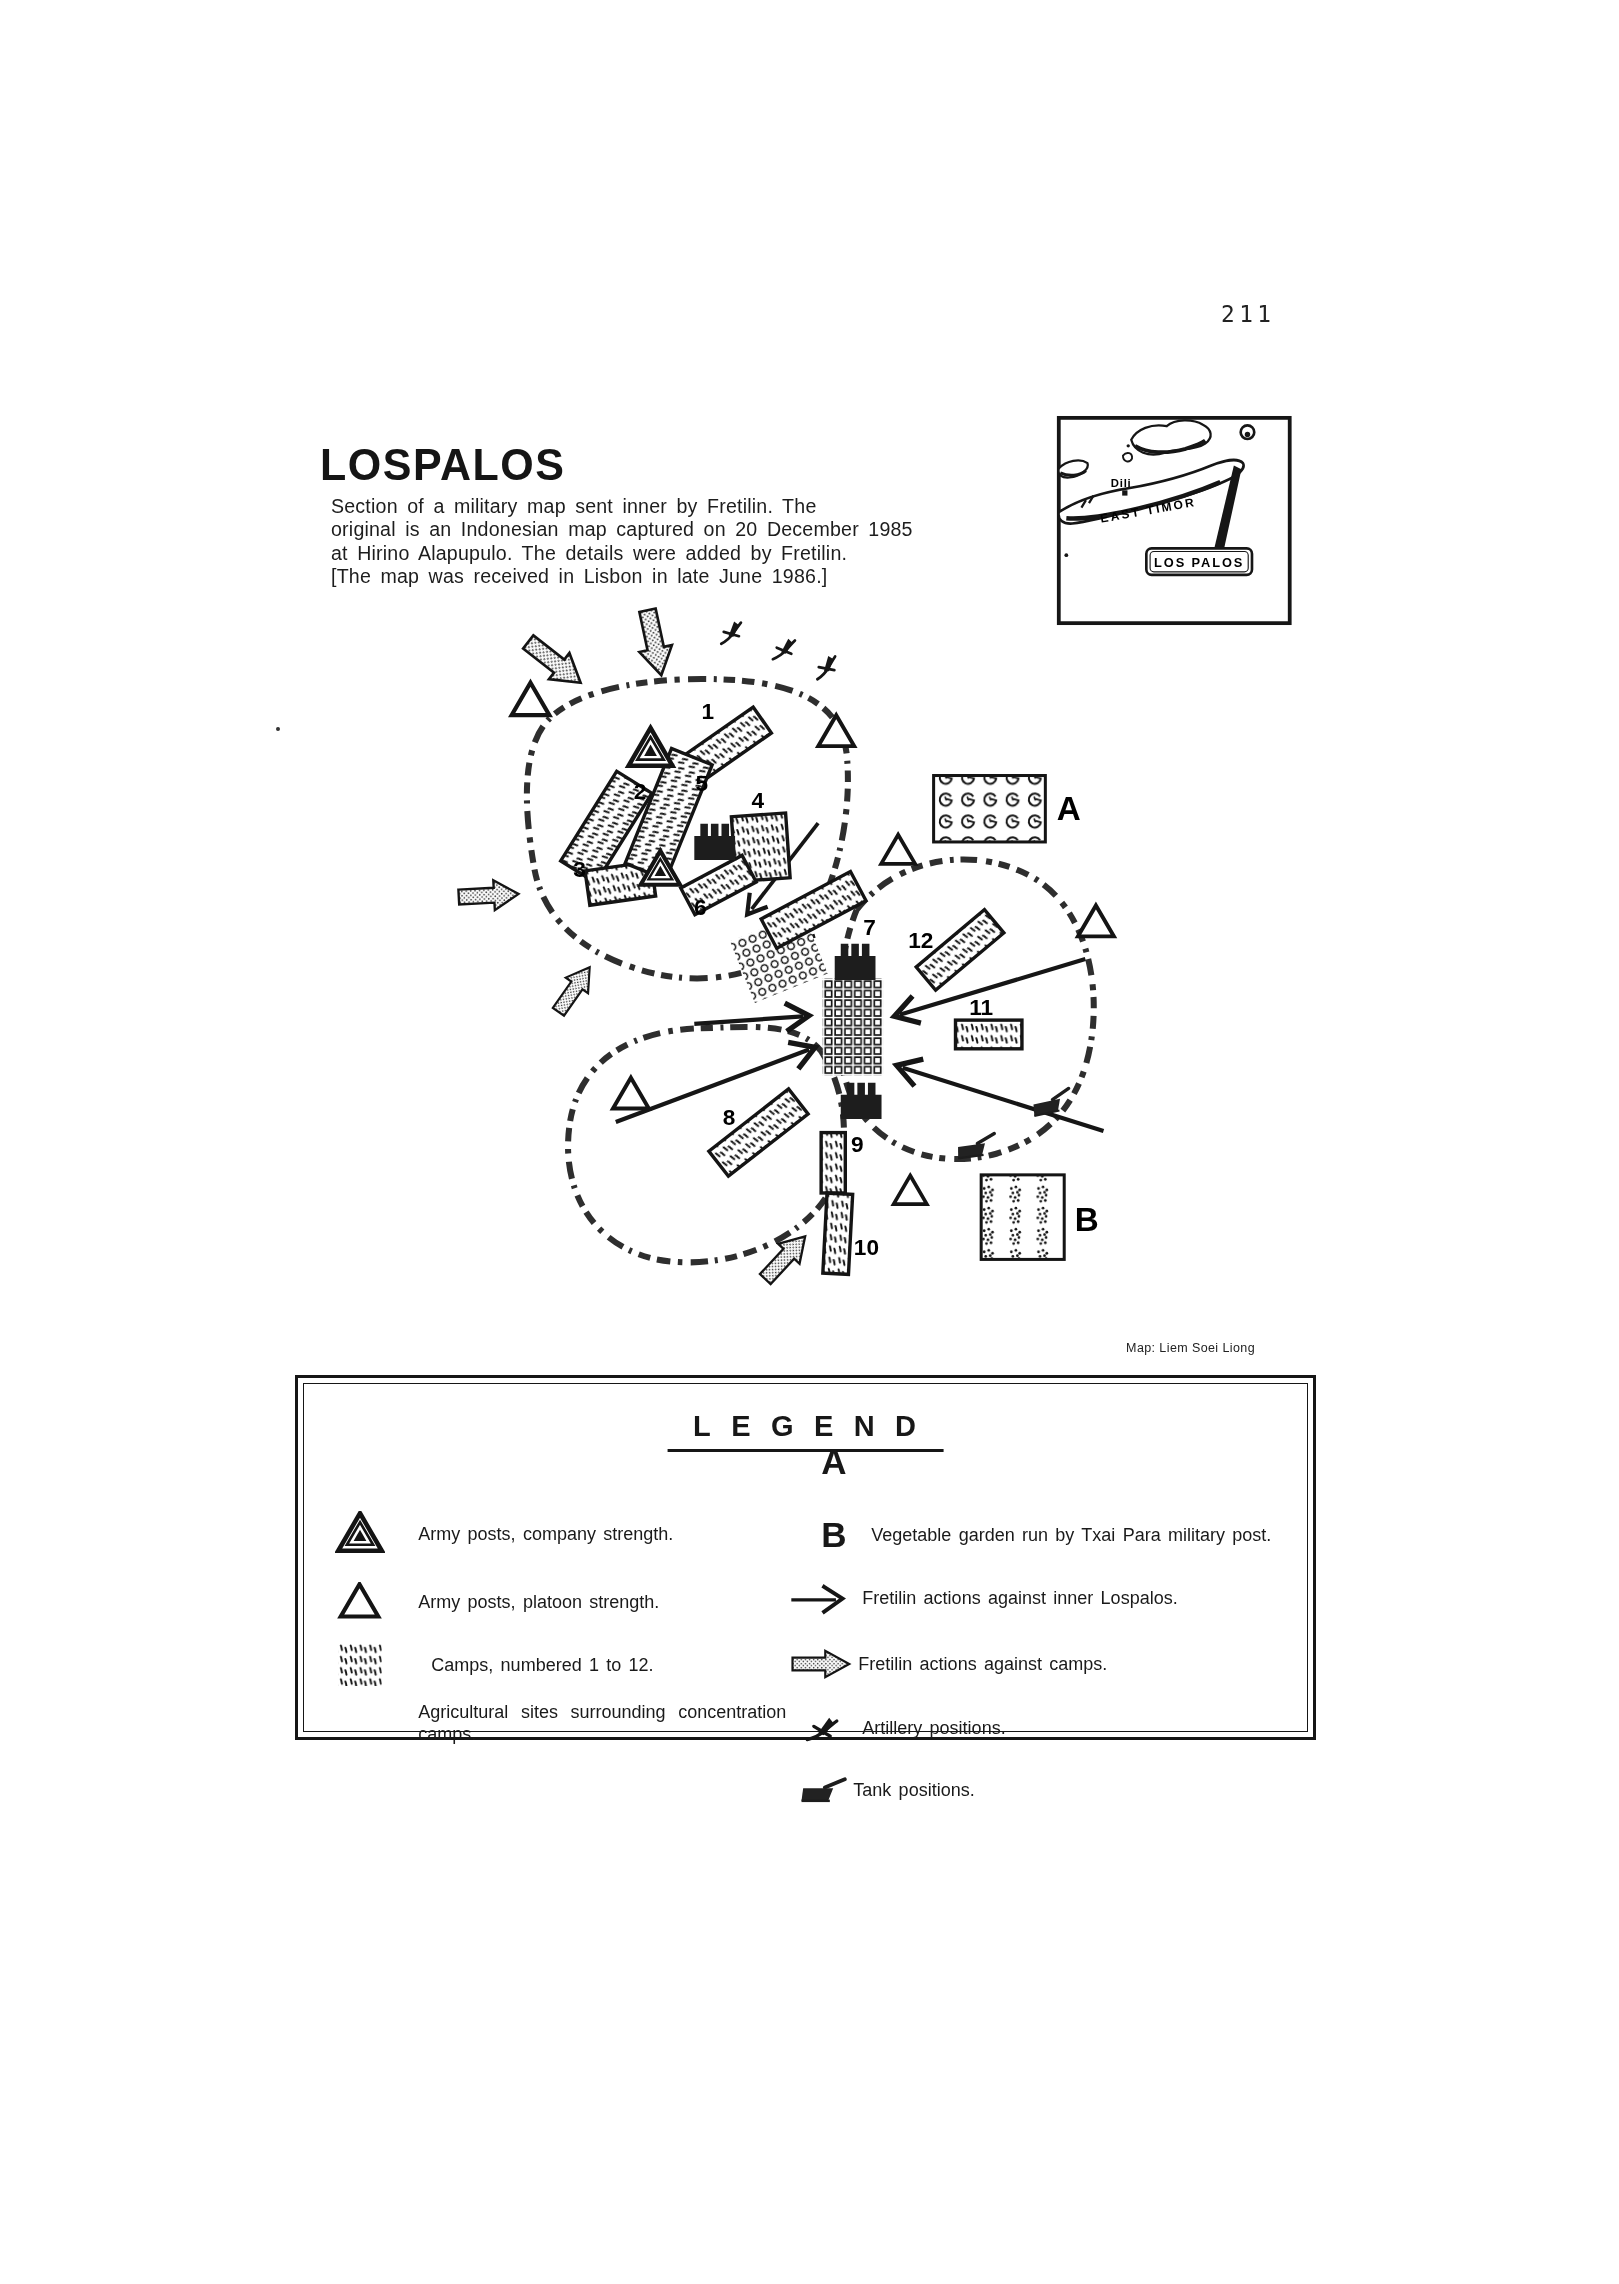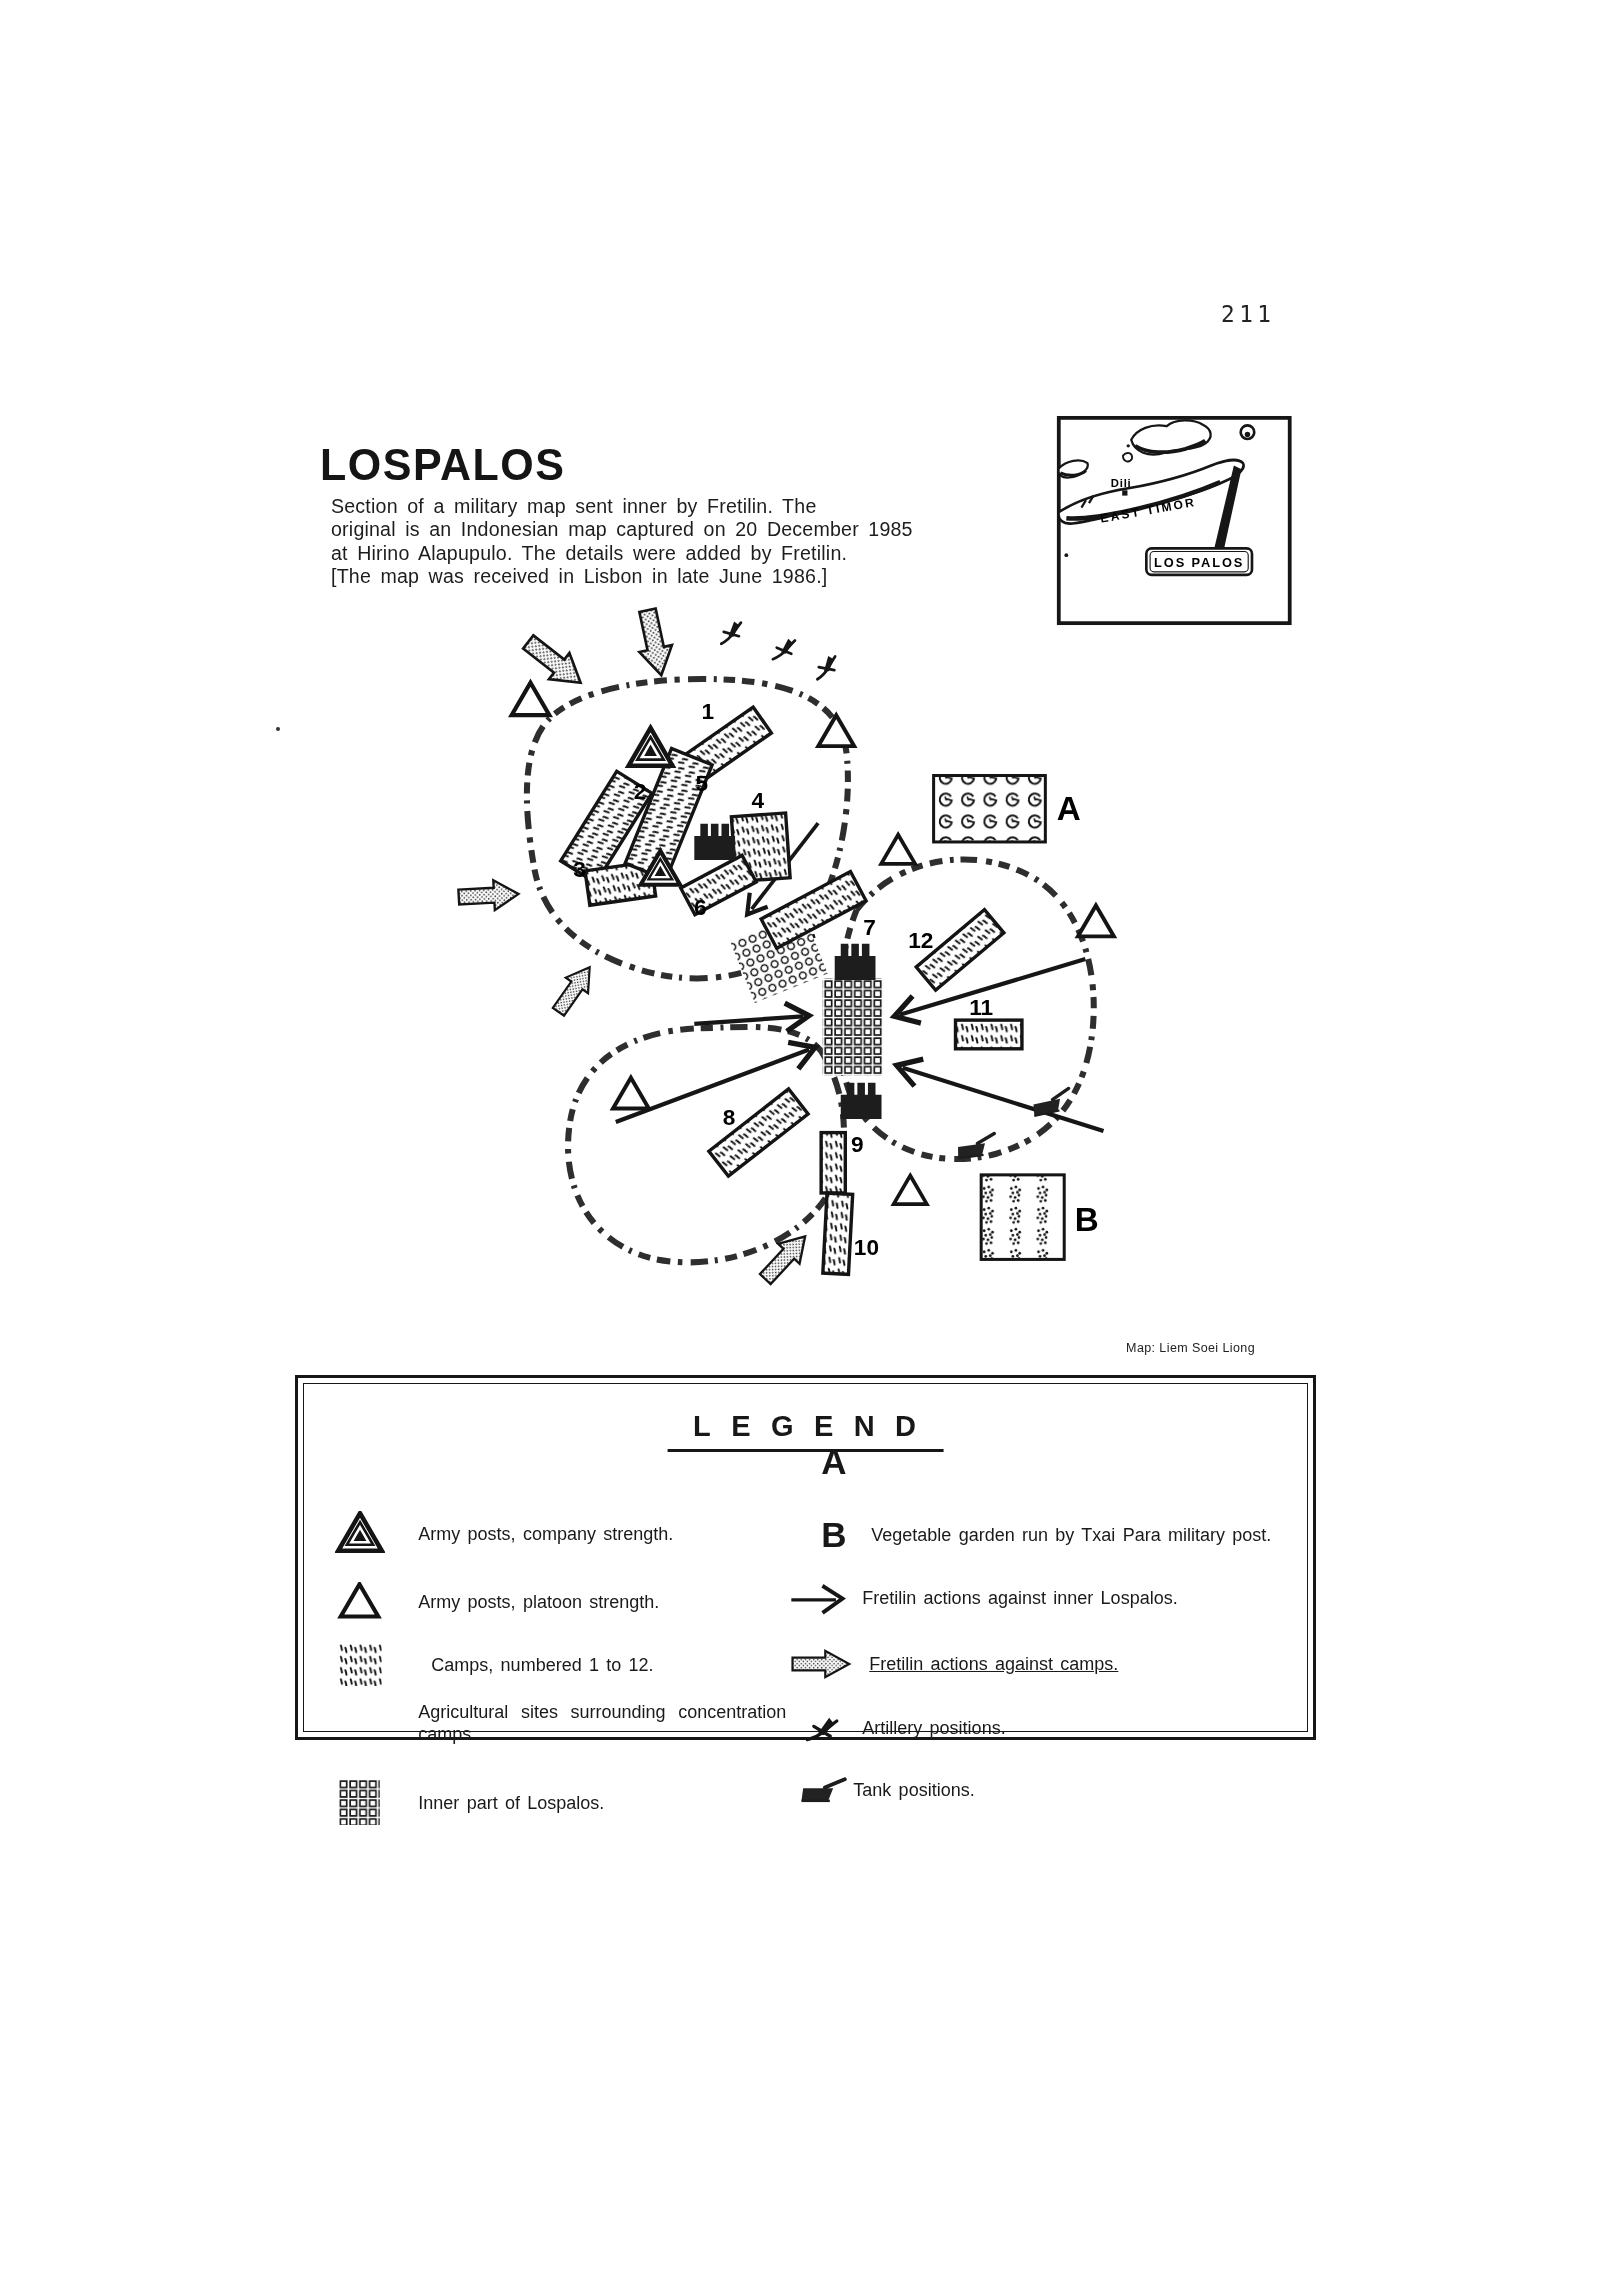--- a/index.html
+++ b/index.html
@@ -320,34 +320,20 @@
           </svg>
         </div>
         <div class="ltext" style="margin-left:29px;width:355px;">Camps, numbered 1 to 12.</div>
       </div>
 
       <div class="lrow" style="top:317px;left:26px;">
         <div class="licon licon-left"></div>
         <div class="ltext" style="margin-left:29px;width:381px;word-spacing:7.6px;">Agricultural sites surrounding concentration camps.</div>
       </div>
 
-      <div class="lrow" style="top:396px;left:26px;">
-        <div class="licon licon-left">
-          <svg width="41" height="45" viewBox="0 0 54 60">
-            <defs>
-              <pattern id="pg2" width="13" height="12.6" patternUnits="userSpaceOnUse">
-                <rect width="13" height="12.6" fill="#fff"></rect>
-                <rect x="1.5" y="1.5" width="8.5" height="8.5" fill="none" stroke="#121212" stroke-width="2.2"></rect>
-              </pattern>
-            </defs>
-            <rect width="54" height="60" fill="url(#pg2)"></rect>
-          </svg>
-        </div>
-        <div class="ltext" style="margin-left:29px;width:355px;">Inner part of Lospalos.</div>
-      </div>
 
       <div class="lrow" style="top:60px;left:498px;">
         <div class="licon licon-right lletter">A</div>
       </div>
 
       <div class="lrow" style="top:133px;left:498px;">
         <div class="licon licon-right lletter">B</div>
         <div class="ltext" style="margin-left:6px;width:427px;">Vegetable garden run by Txai Para military post.</div>
       </div>
 
@@ -367,21 +353,21 @@
             <defs>
               <pattern id="pd2" width="6.5" height="6.5" patternUnits="userSpaceOnUse">
                 <rect width="6.5" height="6.5" fill="#fdfdfd"></rect>
                 <circle cx="1.7" cy="1.7" r="1.25" fill="#3d3d3d"></circle>
                 <circle cx="4.9" cy="4.9" r="1.25" fill="#3d3d3d"></circle>
               </pattern>
             </defs>
             <path d="M4 15 H56 V4 L94 25 L56 46 V35 H4 Z" fill="url(#pd2)" stroke="#141414" stroke-width="3.5"></path>
           </svg>
         </div>
-        <div class="ltext" style="margin-left:16px;width:423px;text-decoration:underline;">Fretilin actions against camps.</div>
+        <div class="ltext" style="margin-left:5px;width:423px;">Fretilin actions against camps.</div>
       </div>
 
       <div class="lrow" style="top:326px;left:486px;">
         <div class="licon licon-right">
           <svg width="45" height="35" viewBox="-20 -18 40 32">
             <path d="M-13 9 Q-4 7 3 1 T14 -8" stroke="#161616" stroke-width="3" fill="none" stroke-linecap="round"></path>
             <path d="M-3 3 L7 -11 L11 -6 L2 5 Z" fill="#161616"></path>
             <path d="M-7 -3 L8 6" stroke="#161616" stroke-width="3" stroke-linecap="round"></path>
           </svg>
         </div>

